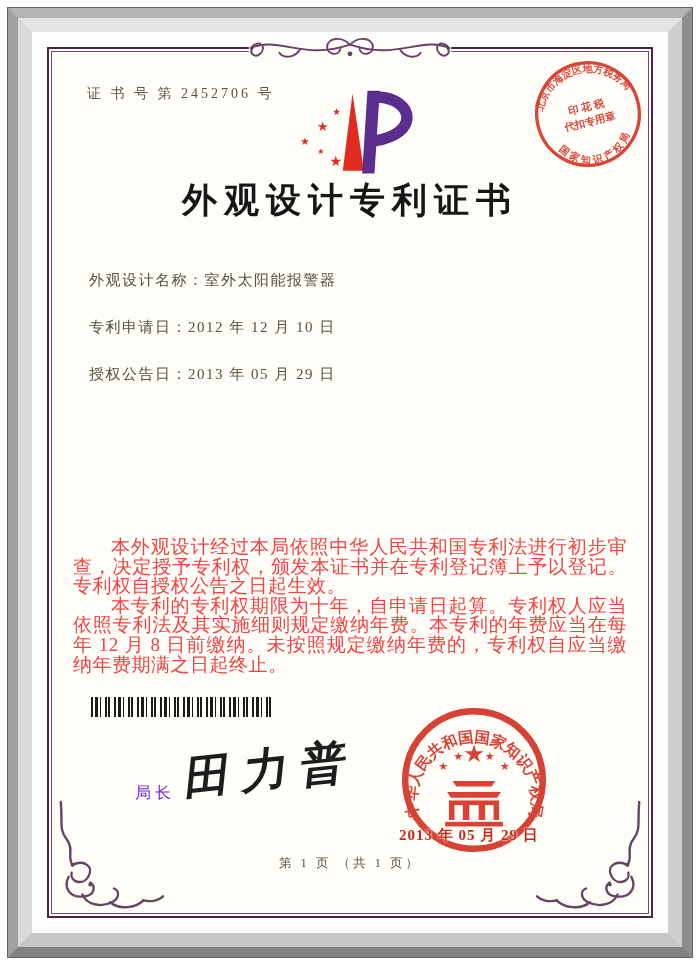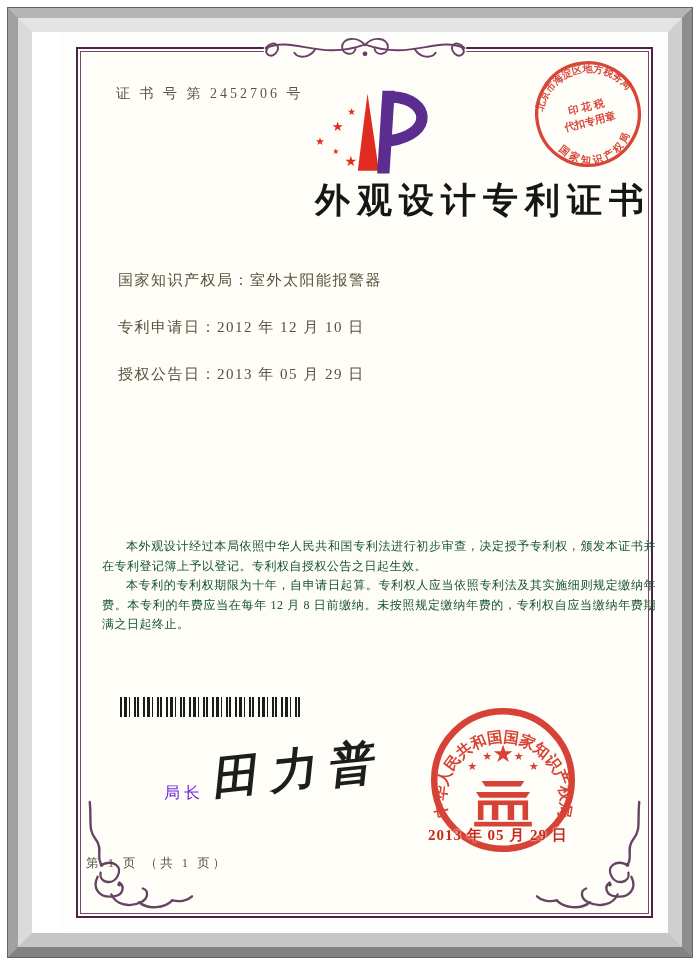--- a/index.html
+++ b/index.html
@@ -6,42 +6,42 @@
   body{
     width:700px;height:965px;position:relative;background:#ffffff;
     font-family:"Liberation Serif","DejaVu Serif",serif;
     overflow:hidden;
   }
   *{box-sizing:border-box;}
   
   .frame-outer{position:absolute;inset:0;padding:8px;background:#fff;}
   .frame-metal{height:100%;border:10px solid;border-color:#b5b5b5 #8d8d8d #828282 #a1a1a1;box-shadow:0 0 0 1px #636363;}
   .frame-inner{height:100%;border:14px solid;border-color:#e4e4e4 #cfcfcf #c6c6c6 #dadada;}
-  .mat{height:100%;background:#fdfdfc;padding:15px;margin-left:29px;}
+  .mat{height:100%;background:#fdfdfc;padding:15px;}
   
   .cert{position:relative;width:100%;height:100%;background:#fffdf7;border:2px solid #4b2349;}
   .cert::after{content:"";position:absolute;inset:2px;border:1px solid #70486c;pointer-events:none;}
   .cert-no{position:absolute;left:38px;top:36px;font-size:14px;letter-spacing:3px;color:#5a5443;}
   .ornament-top{position:absolute;left:50%;top:-21px;width:212px;height:42px;transform:translateX(-50%);z-index:3;}
   .logo{position:absolute;left:50%;top:40px;width:150px;height:88px;transform:translateX(-46%);}
-  .title{position:absolute;left:0;right:0;top:128px;text-align:right;font-size:35px;font-weight:bold;letter-spacing:7px;color:#161616;}
+  .title{position:absolute;left:0;right:0;top:128px;text-align:center;font-size:35px;font-weight:bold;letter-spacing:7px;color:#161616;}
   .fields{position:absolute;left:40px;top:208px;right:40px;}
   .field{height:47px;line-height:47px;font-size:15px;color:#57513d;letter-spacing:1.5px;white-space:nowrap;}
-  .legal{position:absolute;left:24px;top:488px;width:554px;font-size:12px;line-height:19.6px;color:#14532d;text-align:justify;}
+  .legal{position:absolute;left:24px;top:488px;width:554px;font-size:19px;line-height:19.6px;color:#ef4444;text-align:justify;}
   .legal p{margin:0;text-indent:2em;letter-spacing:0.5px;}
   .barcode{position:absolute;left:42px;top:648px;width:183px;height:20px;
     background:repeating-linear-gradient(90deg,#1c1c1c 0 2px,transparent 2px 4px,#1c1c1c 4px 7px,transparent 7px 9px,#1c1c1c 9px 10px,transparent 10px 14px,#1c1c1c 14px 16px,transparent 16px 17px,#1c1c1c 17px 19px,transparent 19px 23px);}
   .director-label{position:absolute;left:86px;top:734px;font-size:16px;letter-spacing:4px;color:#6d28d9;}
   .signature{position:absolute;left:136px;top:690px;font-size:46px;font-weight:bold;color:#1d1d1d;
     letter-spacing:12px;transform:rotate(-6deg) skewX(-12deg);white-space:nowrap;}
   .tax-seal{position:absolute;right:6px;top:8px;width:114px;height:114px;transform:rotate(-14deg);opacity:.93;}
   .national-seal{position:absolute;left:346px;top:652px;width:158px;height:158px;opacity:.95;}
   .seal-date{position:absolute;left:350px;top:777px;font-size:15px;font-weight:bold;color:#c8281a;letter-spacing:1px;white-space:nowrap;
     text-shadow:0 0 2px #fffdf7,0 0 2px #fffdf7;}
-  .page-footer{position:absolute;left:0;right:0;top:806px;font-size:12.5px;letter-spacing:3px;color:#55503f;padding-left:8px;}
+  .page-footer{position:absolute;left:0;right:0;top:806px;text-align:center;font-size:12.5px;letter-spacing:3px;color:#55503f;}
   .flourish{position:absolute;width:118px;height:118px;z-index:2;}
   .flourish-bl{left:-2px;bottom:-2px;}
   .flourish-br{right:-2px;bottom:-2px;transform:scaleX(-1);}
 </style>
 </head>
 <body>
 
 <div class="frame-outer">
  <div class="frame-metal">
   <div class="frame-inner">
@@ -86,21 +86,21 @@
         <text x="58" y="30" text-anchor="middle" font-size="11" fill="#e02b20">★</text>
         <text x="42" y="48" text-anchor="middle" font-size="15" fill="#e02b20">★</text>
         <text x="22" y="64" text-anchor="middle" font-size="12" fill="#e02b20">★</text>
         <text x="40" y="74" text-anchor="middle" font-size="9" fill="#e02b20">★</text>
         <text x="57" y="88" text-anchor="middle" font-size="16" fill="#e02b20">★</text>
       </svg>
 
       <div class="title">外观设计专利证书</div>
 
       <div class="fields">
-        <div class="field"><span>国家知识产权局：</span><span>室外太阳能报警器</span></div>
+        <div class="field"><span>外观设计名称：</span><span>室外太阳能报警器</span></div>
         <div class="field"><span>专利申请日：</span><span>2012 年 12 月 10 日</span></div>
         <div class="field"><span>授权公告日：</span><span>2013 年 05 月 29 日</span></div>
       </div>
 
       <div class="legal">
         <p>本外观设计经过本局依照中华人民共和国专利法进行初步审查，决定授予专利权，颁发本证书并在专利登记簿上予以登记。专利权自授权公告之日起生效。</p>
         <p>本专利的专利权期限为十年，自申请日起算。专利权人应当依照专利法及其实施细则规定缴纳年费。本专利的年费应当在每年 12 月 8 日前缴纳。未按照规定缴纳年费的，专利权自应当缴纳年费期满之日起终止。</p>
       </div>
 
       <div class="barcode"></div>

